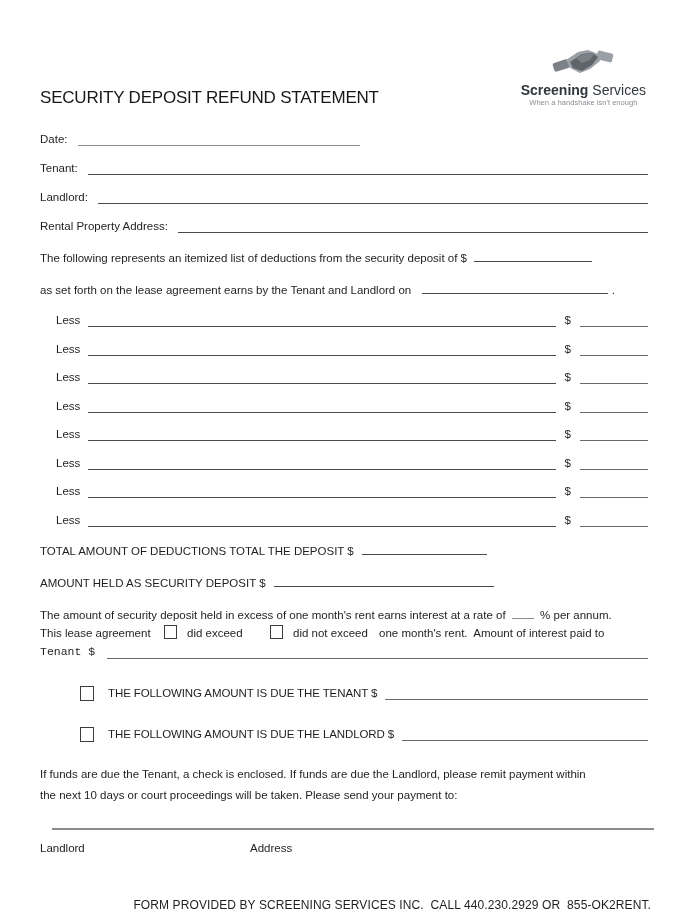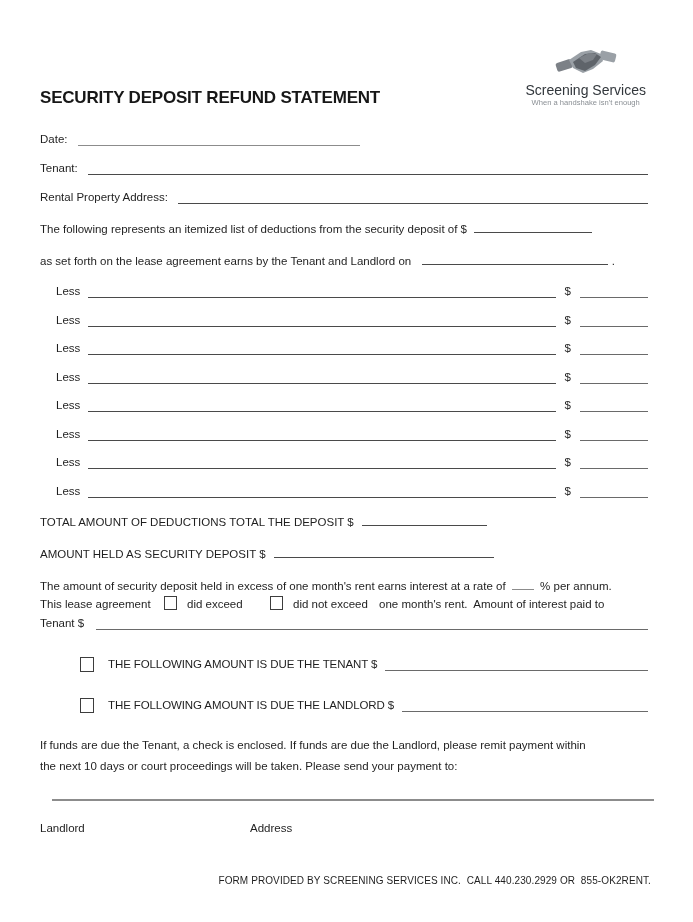--- a/index.html
+++ b/index.html
@@ -6,25 +6,25 @@
   body{
     width:693px;height:922px;overflow:hidden;
     font-family:"Liberation Sans","DejaVu Sans",sans-serif;
     color:#1f1f1f;font-size:11.5px;line-height:14px;
     -webkit-font-smoothing:antialiased;
   }
   .page{position:relative;width:693px;height:922px;padding:0 45px 0 40px;box-sizing:border-box;}
 
   
   .header{display:flex;justify-content:space-between;align-items:flex-end;margin-top:34px;height:74px;}
-  .title{font-size:17px;font-weight:bold;letter-spacing:-0.2px;color:#171717;line-height:20px;}
+  .title{font-size:17px;font-weight:normal;letter-spacing:-0.2px;color:#171717;line-height:20px;}
   .logo{display:flex;flex-direction:column;align-items:center;margin-right:2px;}
   .logo svg{display:block;margin-bottom:3px;}
   .brand{font-size:14px;color:#32373c;line-height:15px;white-space:nowrap;}
-  .brand .b{font-weight:normal;margin-top:15px;}
+  .brand .b{font-weight:bold;margin-top:15px;}
   .tagline{font-size:7.6px;color:#8a8f94;line-height:10px;white-space:nowrap;}
 
   
   .wline{display:inline-block;border-bottom:1px solid #4a4a4a;height:13px;vertical-align:baseline;}
   .wline.gray{border-bottom:1.6px solid #8c8c8c;}
   .flexline{flex:1;border-bottom:1px solid #4a4a4a;height:13px;}
 
   .field-row{display:flex;align-items:flex-end;margin-bottom:15px;}
   .field-row .lab{white-space:nowrap;margin-right:10px;}
   .fields{margin-top:24px;}
@@ -37,35 +37,35 @@
   .less-row .dollar{margin:0 9px 0 9px;}
   .amount-line{width:68px;border-bottom:1px solid #6a6a6a;height:13px;}
 
   .totals{margin-top:13px;}
   .totals .row{margin-bottom:15px;white-space:nowrap;}
 
   .interest-para{margin-top:13px;margin-bottom:4px;}
 
   .checkbox{display:inline-block;width:13px;height:14px;border:1.5px solid #3d3d3d;background:#fff;vertical-align:middle;position:relative;top:-2px;box-sizing:border-box;}
   .lease-line1 .checkbox{margin:0 7px 0 10px;}
-  .lease-line2{display:flex;align-items:flex-end;margin-top:4px;}
+  .lease-line2{display:flex;align-items:flex-end;margin-top:4px;font-family:Liberation Mono, monospace;}
   .lease-line2 .lab{white-space:nowrap;margin-right:12px;}
 
   .due-row{display:flex;align-items:flex-end;margin-top:19px;margin-left:40px;}
   .due-row .checkbox{width:14px;height:15px;margin-right:14px;top:1px;}
   .due-row .lab{white-space:nowrap;letter-spacing:-0.1px;margin-right:8px;margin-top:8px;}
 
   .funds-para{margin-top:23px;line-height:21px;}
 
   .sig-block{margin-top:22px;}
   .sig-line{margin-left:12px;border-top:2px solid #8c8c8c;height:0;margin-right:-6px;}
-  .sig-labels{display:flex;margin-top:20px;}
+  .sig-labels{display:flex;margin-top:11px;}
   .sig-labels .landlord{width:210px;}
 
-  .footer{position:absolute;right:42px;top:840px;font-size:10px;color:#1f1f1f;letter-spacing:0.1px;}
+  .footer{position:absolute;right:42px;top:864px;font-size:12px;color:#1f1f1f;letter-spacing:0.1px;}
 </style>
 </head>
 <body>
 
 <div class="page">
 
   <div class="header">
     <div class="title">SECURITY DEPOSIT REFUND STATEMENT</div>
     <div class="logo">
       <span>
@@ -87,20 +87,24 @@
   <div class="fields">
     <div class="field-row">
       <span class="lab">Date:</span>
       <span class="wline gray" style="width:282px;"></span>
     </div>
     <div class="field-row">
       <span class="lab">Tenant:</span>
       <span class="flexline"></span>
     </div>
     <div class="field-row">
+      <span class="lab">Landlord:</span>
+      <span class="flexline"></span>
+    </div>
+    <div class="field-row">
       <span class="lab">Rental Property Address:</span>
       <span class="flexline"></span>
     </div>
   </div>
 
   <div class="intro">
     <p>
       <span>The following represents an itemized list of deductions from the security deposit of $</span>
       <span class="wline" style="width:118px;margin-left:4px;"></span>
     </p>

